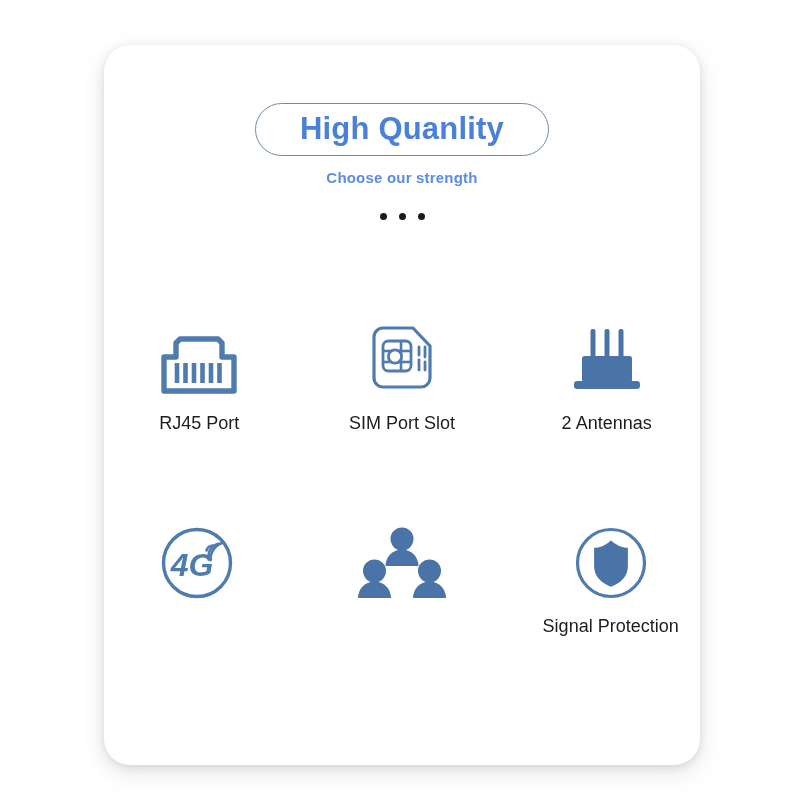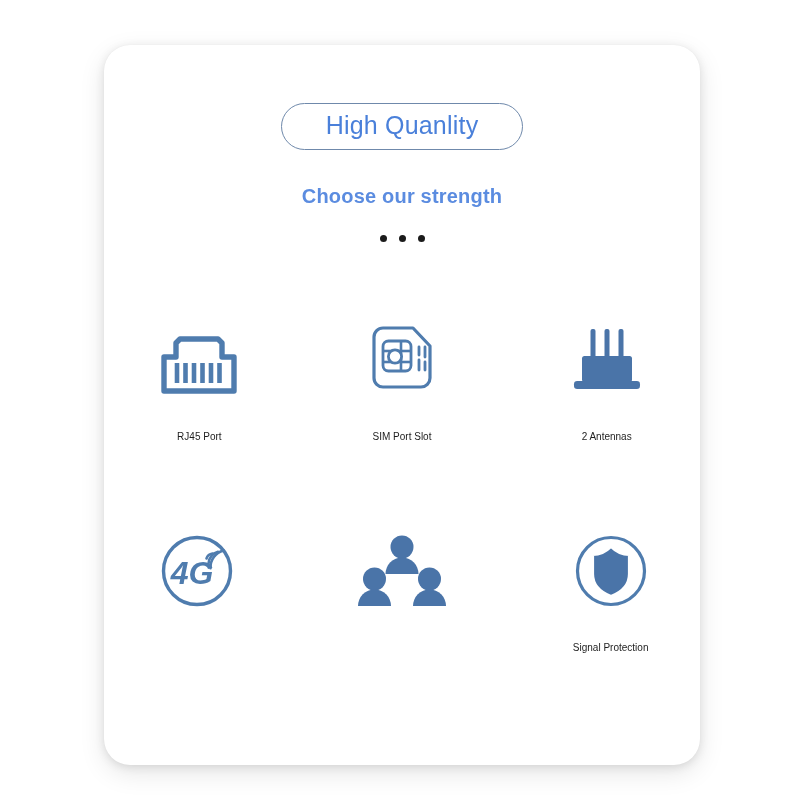--- a/index.html
+++ b/index.html
@@ -47,30 +47,30 @@
     display: inline-block;
     margin-top: 58px;
     padding: 9px 44px 11px 44px;
     border: 1.6px solid #6f89ab;
     border-radius: 999px;
     background: #ffffff;
     line-height: 1;
   }
 
   .title-text {
-    font-size: 25px;
-    font-weight: normal;
+    font-size: 31px;
+    font-weight: bold;
     color: #4a80da;
     letter-spacing: 0.2px;
     white-space: nowrap;
   }
 
   .subtitle {
-    margin-top: 35px;
-    font-size: 20px;
+    margin-top: 13px;
+    font-size: 15px;
     font-weight: bold;
     color: #5b8ce0;
     letter-spacing: 0.2px;
   }
 
   .dots {
     margin-top: 27px;
     display: flex;
     justify-content: center;
     gap: 12px;
@@ -101,22 +101,22 @@
   }
 
   .cell .art {
     height: 84px;
     display: flex;
     align-items: flex-end;
     justify-content: center;
   }
 
   .cell .caption {
-    margin-top: 32px;
-    font-size: 10px;
+    margin-top: 14px;
+    font-size: 18px;
     color: #1d1d1d;
     white-space: nowrap;
     text-align: center;
   }
 
   
   .cell.c0 { transform: translateX(-4px); }
   .cell.c2 { transform: translateX(6px); }
   .cell.c3 { transform: translateX(-6px); }
   .cell.c5 { transform: translateX(10px); }

